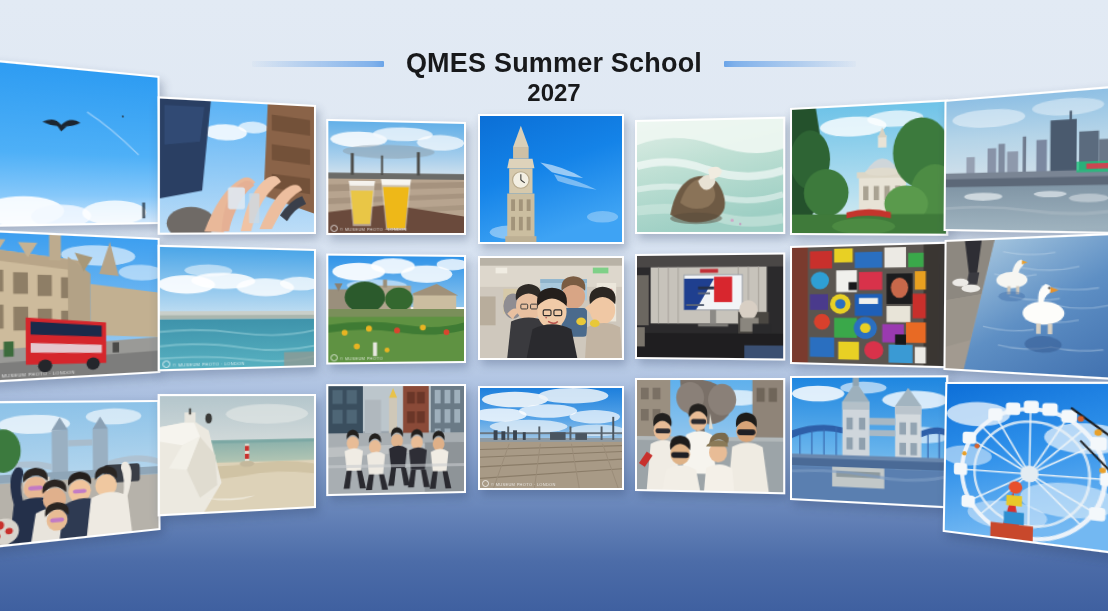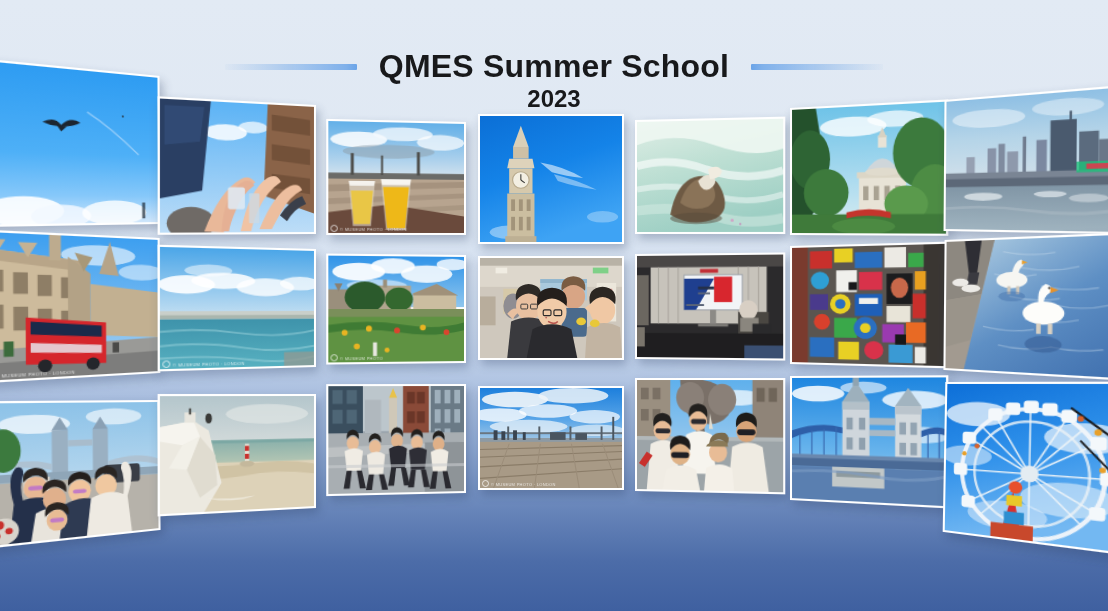--- a/index.html
+++ b/index.html
@@ -44,21 +44,21 @@
     width: 132px;
     border-radius: 1px;
   }
   .title-rule.left {
     background: linear-gradient(to right, rgba(141,182,232,0.05), #7fb0ea 92%, #6aa4e8 100%);
   }
   .title-rule.right {
     background: linear-gradient(to left, rgba(141,182,232,0.05), #7fb0ea 92%, #6aa4e8 100%);
   }
   #title-text {
-    font-size: 32px;
+    font-size: 27px;
     font-weight: bold;
     color: #18191b;
     letter-spacing: 0.2px;
     line-height: 1.18;
     white-space: nowrap;
     text-align: right;
   }
   #title-year {
     font-size: 24px;
     font-weight: bold;
@@ -1034,16 +1034,16 @@
     </div>
 
   </div>
 
   <div id="title-block">
     <div id="title-row">
       <span class="title-rule left"></span>
       <span id="title-text">QMES Summer School</span>
       <span class="title-rule right"></span>
     </div>
-    <div id="title-year">2023</div>
+    <div id="title-year">2027</div>
   </div>
 
 </div>
 
 </body></html>

